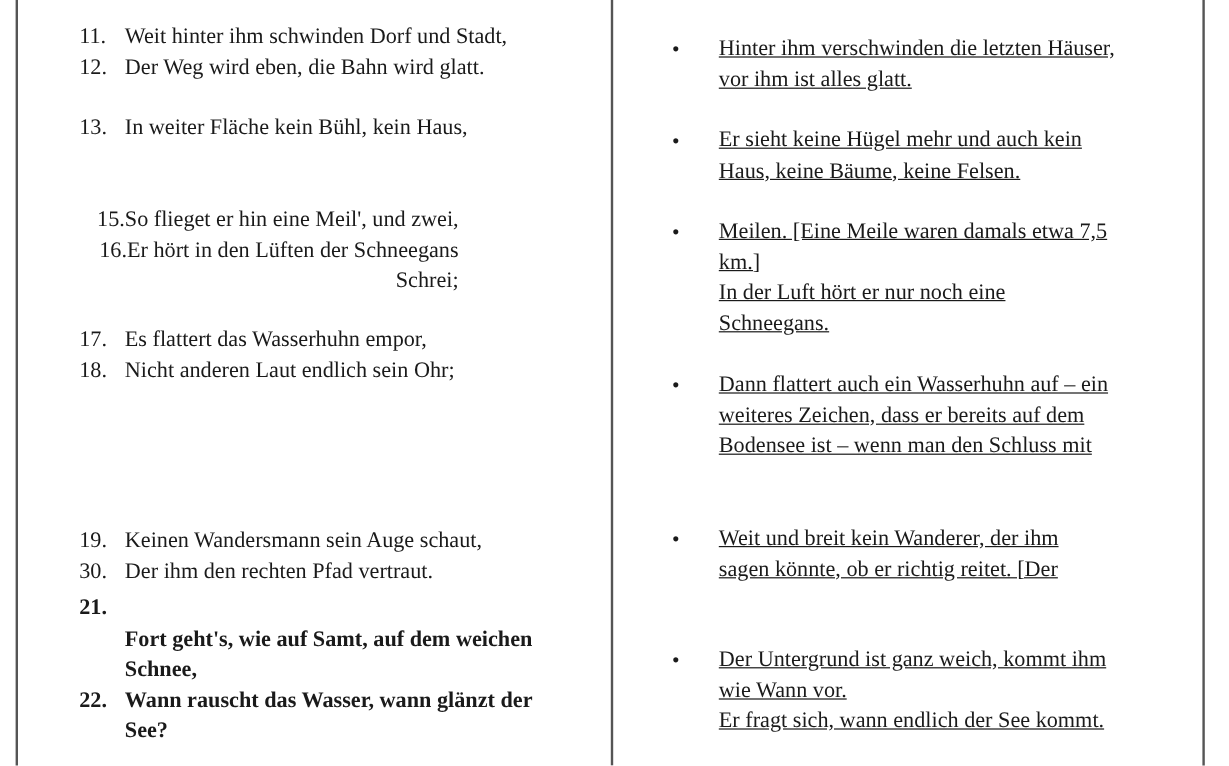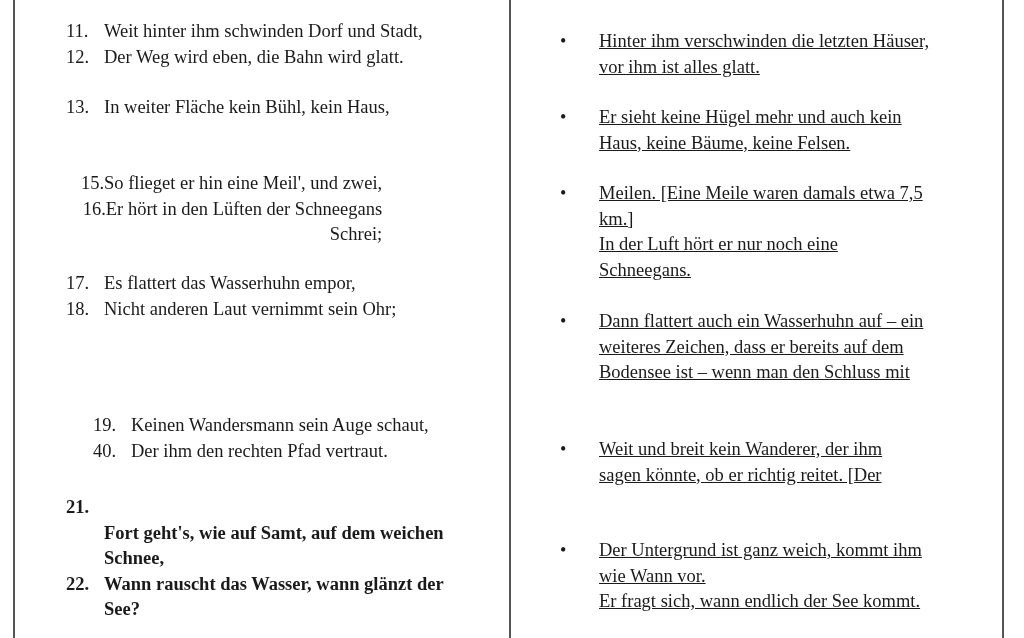--- a/index.html
+++ b/index.html
@@ -102,26 +102,26 @@
   <div class="verse" style="top:171px;text-align:right;">
     <div><span class="num">15.</span><span>So flieget er hin eine Meil', und zwei,</span></div>
     <div><span class="num">16.</span><span>Er hört in den Lüften der Schneegans</span></div>
     <div>
         <span class="cont">Schrei;</span>
       </div>
   </div>
 
   <div class="verse" style="top:271px;">
     <div><span class="num">17.</span><span>Es flattert das Wasserhuhn empor,</span></div>
-    <div><span class="num">18.</span><span>Nicht anderen Laut vernimmt sein Ohr;</span></div>
+    <div><span class="num">18.</span><span>Nicht anderen Laut endlich sein Ohr;</span></div>
   </div>
 
-  <div class="verse" style="top:413px;margin-left:27px;">
+  <div class="verse" style="top:439px;">
     <div><span class="num">19.</span><span>Keinen Wandersmann sein Auge schaut,</span></div>
-    <div><span class="num">40.</span><span>Der ihm den rechten Pfad vertraut.</span></div>
+    <div><span class="num">30.</span><span>Der ihm den rechten Pfad vertraut.</span></div>
   </div>
 
   <div class="verse" style="top:495px;font-weight:bold;">
     <div><span class="num">21.</span><span>&nbsp;</span></div>
     <div>
         <span class="cont">Fort geht's, wie auf Samt, auf dem weichen</span>
       </div>
     <div>
         <span class="cont">Schnee,</span>
       </div>

